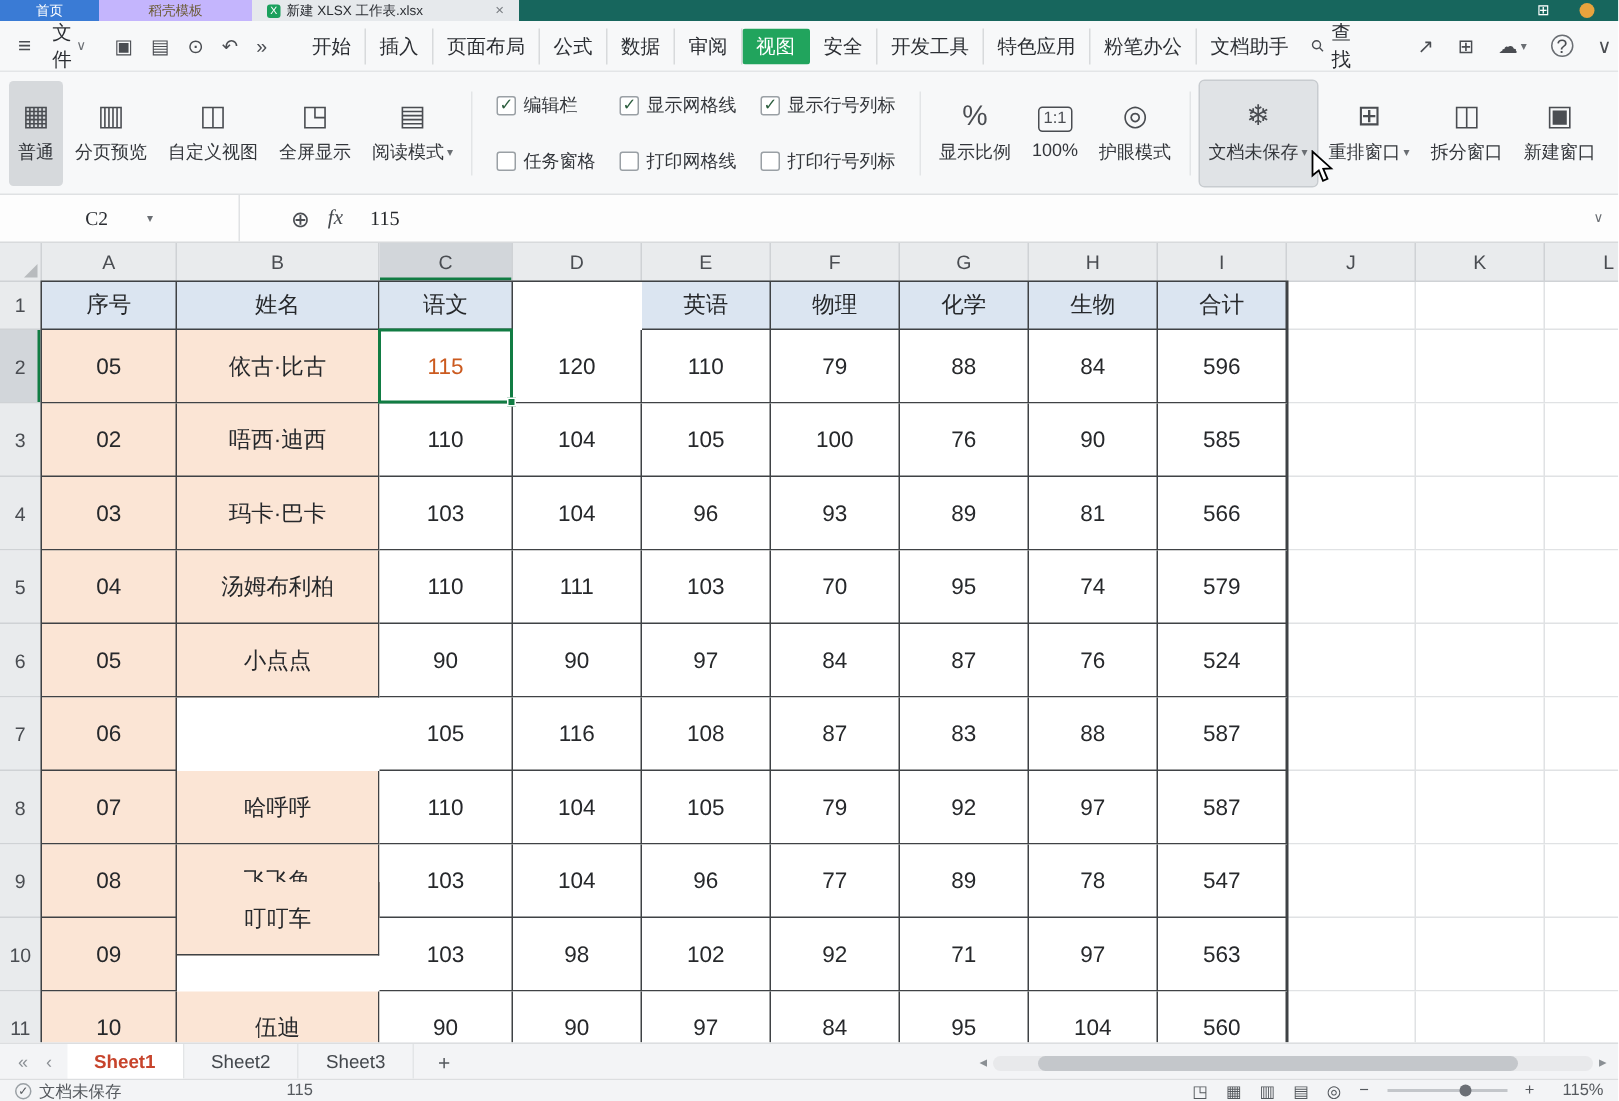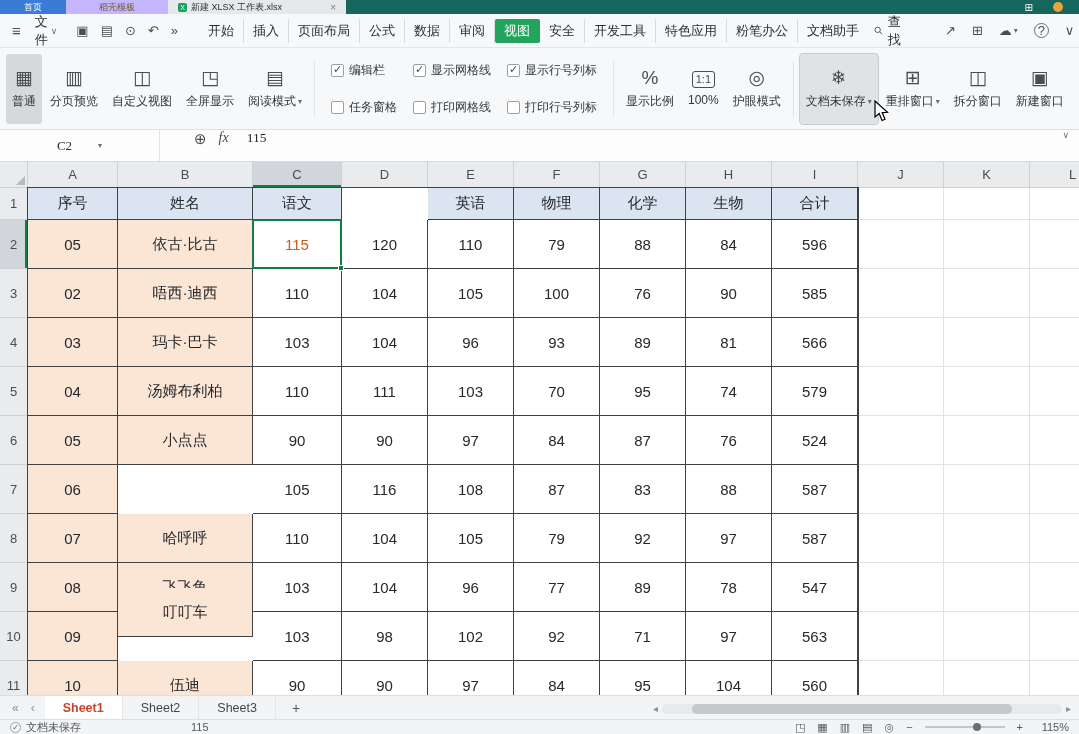--- a/index.html
+++ b/index.html
@@ -47,21 +47,21 @@
   .dd { font-size:8px; color:#6a6e73; }
   .rbtn.sel { background:#d6d9dc; }
   .rbtn.hover { background:#e0e3e6; outline:1px solid #c8ccd0; }
   .vsep { width:1px; height:56px; background:#e3e5e7; margin:0 4px; flex:0 0 1px; }
   .cbgroup { display:grid; grid-template-rows:1fr 1fr; grid-auto-flow:column; column-gap:16px; row-gap:4px; padding:0 10px; align-content:center; height:70px; }
   .cbrow { display:flex; align-items:center; gap:5px; font-size:12px; color:#33363b; white-space:nowrap; }
   .cbx { width:13px; height:13px; border:1px solid #9aa0a5; background:#fff; border-radius:2px; position:relative; flex:0 0 13px; }
   .cbx.on::after { content:"✓"; position:absolute; left:1px; top:-2px; font-size:11px; color:#2b5d3d; font-weight:bold; }
 
   
-  .fbar { height:32px; flex:0 0 32px; background:#fdfdfd; border-bottom:1px solid #d8dadc; display:flex; }
+  .fbar { height:32px; flex:0 0 32px; background:#fdfdfd; border-bottom:1px solid #d8dadc; display:flex; align-items:center; }
   .namebox { width:160px; height:100%; border-right:1px solid #e0e2e4; display:flex; align-items:center; justify-content:center; gap:26px; font-size:13px; font-family:"Liberation Serif","DejaVu Serif",serif; }
   .nb-caret { font-size:8px; color:#6a6e73; }
   .fb-fn { margin-left:34px; font-size:15px; color:#4a4d52; }
   .fb-fx { margin-left:12px; font-family:"Liberation Serif","DejaVu Serif",serif; font-style:italic; font-size:14px; color:#44484d; }
   .fb-input { flex:1; padding-left:18px; font-size:13.5px; color:#26282b; font-family:"Liberation Serif","DejaVu Serif",serif; }
   .fb-expand { font-size:9px; color:#6a6e73; padding:0 10px; }
 
   
   #grid { position:relative; flex:1; overflow:hidden; background:#fff; }
   #grid > div { position:absolute; display:flex; align-items:center; justify-content:center; }

